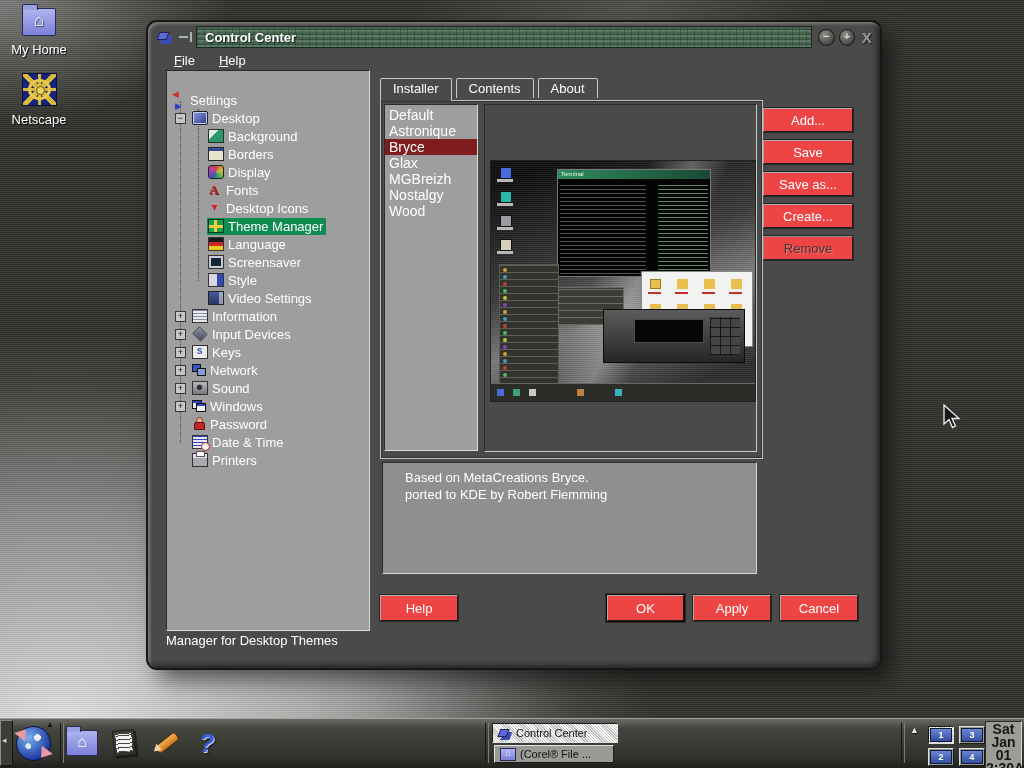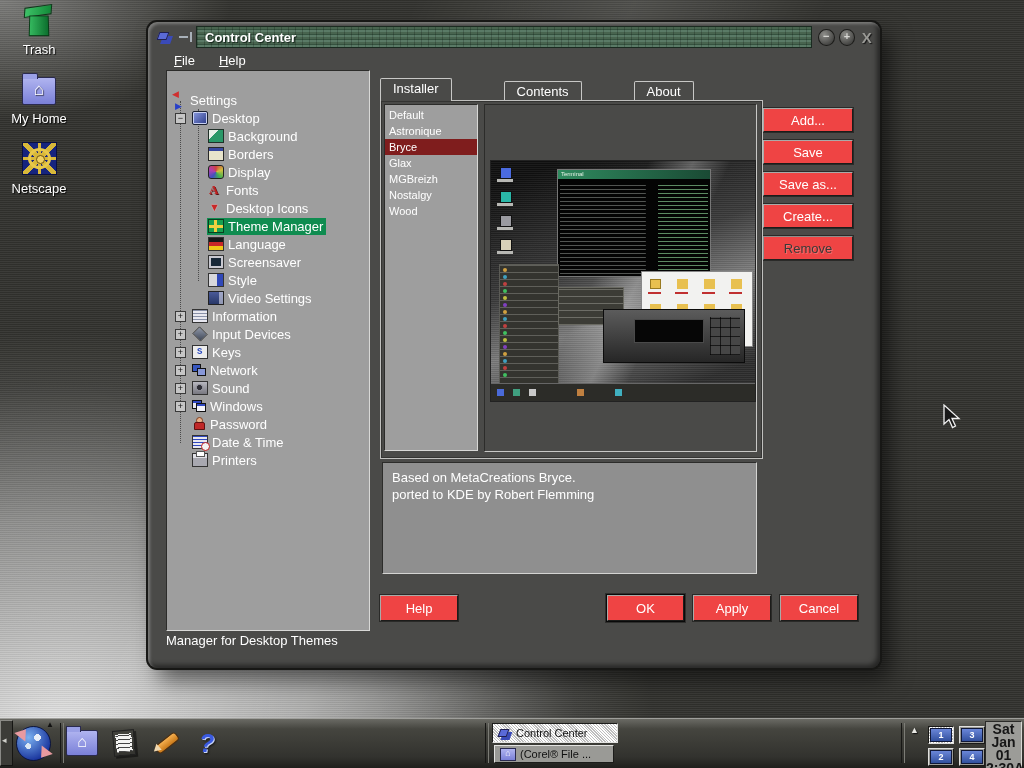--- a/index.html
+++ b/index.html
@@ -126,29 +126,29 @@
   .windows-icon::before{content:"";position:absolute;left:0;top:0;width:8px;height:7px;background:linear-gradient(#3048c0 2px,#e8e8f0 2px);border:1px solid #111;}
   .windows-icon::after{content:"";position:absolute;left:4px;top:3px;width:8px;height:7px;background:linear-gradient(#3048c0 2px,#f4f4fa 2px);border:1px solid #111;}
   .password-icon::before{content:"";position:absolute;left:4px;top:-1px;width:5px;height:5px;border-radius:50%;background:#e8b088;border:1px solid #804020;}
   .password-icon::after{content:"";position:absolute;left:2px;bottom:0;width:9px;height:6px;background:#c02828;border:1px solid #601010;border-radius:2px 2px 0 0;}
   .date-time-icon{background:#e8e8f0;border:1px solid #333;background-image:repeating-linear-gradient(0deg,transparent 0 2px,#3048c0 2px 3px);}
   .date-time-icon::after{content:"";position:absolute;right:-3px;bottom:-3px;width:7px;height:7px;border-radius:50%;background:#f2f2f2;border:1px solid #c02020;}
   .printers-icon{background:linear-gradient(#e0e0e6 0 4px,#a8a8b0 4px);border:1px solid #333;}
   .printers-icon::before{content:"";position:absolute;left:3px;top:-3px;width:7px;height:4px;background:#fff;border:1px solid #555;}
 
   
-  .tabs{position:absolute;left:232px;top:56px;height:23px;display:flex;align-items:flex-end;gap:48px;}
+  .tabs{position:absolute;left:232px;top:56px;height:23px;display:flex;}
   .tab{height:17px;padding:2px 12px 0 12px;margin-right:4px;background:#4a4a48;color:#fff;font-size:13px;
     border:1px solid #c8c8c6;border-bottom:none;border-radius:2px 2px 0 0;}
   .tab.active{height:20px;position:relative;z-index:3;}
   .tabframe{position:absolute;left:232px;top:78px;width:381px;height:357px;border:1px solid #c0c0be;
     box-shadow:inset 0 0 0 1px #343432;z-index:1;}
   .theme-list{position:absolute;left:236px;top:82px;width:94px;height:347px;background:#9e9e9e;z-index:2;
     border:1px solid;border-color:#2c2c2a #d8d8d6 #d8d8d6 #2c2c2a;box-sizing:border-box;padding-top:2px;}
-  .theme-item{height:16px;line-height:16px;color:#fff;font-size:11px;padding-left:4px;white-space:nowrap;overflow:hidden;}
+  .theme-item{height:16px;line-height:16px;color:#fff;font-size:14px;padding-left:4px;white-space:nowrap;overflow:hidden;}
   .theme-item.sel{background:#7f1d1d;}
   .preview-panel{position:absolute;left:336px;top:82px;width:273px;height:348px;background:#4a4a48;z-index:2;
     border:1px solid;border-color:#2c2c2a #c8c8c6 #c8c8c6 #2c2c2a;box-sizing:border-box;}
   .preview-img{position:absolute;left:5px;top:55px;width:264px;height:240px;overflow:hidden;border:1px solid #222;
     background-image:
       linear-gradient(115deg, transparent 42%, rgba(255,255,255,.28) 54%, transparent 64%),
       repeating-linear-gradient(0deg, rgba(255,255,255,.05) 0 1px, rgba(0,0,0,.08) 1px 2px),
       linear-gradient(160deg,#101010 8%,#3c3c3c 42%,#7c7c7c 60%,#2e2e2e 88%);}
   .pv-icon-col{position:absolute;left:5px;top:6px;width:20px;}
   .pvi{display:block;width:10px;height:10px;margin:0 auto 12px auto;border:1px solid #111;}
@@ -190,21 +190,21 @@
   .side-btns .btn:nth-child(1){top:86px;} .side-btns .btn:nth-child(2){top:118px;}
   .side-btns .btn:nth-child(3){top:150px;} .side-btns .btn:nth-child(4){top:182px;}
   .side-btns .btn:nth-child(5){top:214px;}
   .bottom-btns .btn{top:573px;height:26px;}
   .bottom-btns .btn:nth-child(1){left:232px;width:78px;}
   .bottom-btns .btn:nth-child(2){left:459px;width:77px;}
   .bottom-btns .btn:nth-child(3){left:545px;width:78px;}
   .bottom-btns .btn:nth-child(4){left:632px;width:78px;}
 
   .descbox{position:absolute;left:234px;top:440px;width:375px;height:112px;background:#8f8f8f;box-sizing:border-box;
-    border:1px solid;border-color:#2c2c2a #d4d4d2 #d4d4d2 #2c2c2a;padding:6px 9px;}
+    border:1px solid;border-color:#2c2c2a #d4d4d2 #d4d4d2 #2c2c2a;padding:6px 22px;}
   .desc-line{color:#fff;font-size:13px;line-height:17px;white-space:nowrap;}
   .statusbar{position:absolute;left:18px;top:611px;color:#fff;font-size:13px;}
 
   
   .taskbar{position:absolute;left:0;top:718px;width:1024px;height:50px;
     background:linear-gradient(#6e6e68,#45453f 22%,#32322e 78%,#1f1f1c);
     box-shadow:inset 0 1px 0 rgba(255,255,255,.35);}
   .tb-handle{position:absolute;left:0;top:2px;width:13px;height:46px;background:#3c3c38;
     border:1px solid;border-color:#8a8a86 #151513 #151513 #8a8a86;box-sizing:border-box;}
   .tb-handle::before{content:"◂";position:absolute;left:1px;top:14px;color:#cfcfc9;font-size:9px;}
@@ -267,21 +267,20 @@
     color:#161616;font-size:14px;line-height:13px;text-align:center;font-weight:bold;padding-top:1px;}
 
   .cursor{position:absolute;left:943px;top:404px;z-index:50;}
 </style>
 </head>
 <body>
 
 <div class="desktop">
 
   <div class="desk-icons">
-      <div class="desk-icon"><div class="dicn trash-icon"></div><div class="desk-label">Trash</div></div>
       <div class="desk-icon"><div class="dicn home-folder-icon"></div><div class="desk-label">My Home</div></div>
       <div class="desk-icon"><div class="dicn netscape-wheel-icon"></div><div class="desk-label">Netscape</div></div>
     </div>
 
   <div class="window">
     <div class="titlebar">
       <div class="sysicons">
         <div class="sysmenu-icon"></div>
         <div class="pin-icon"></div>
       </div>

